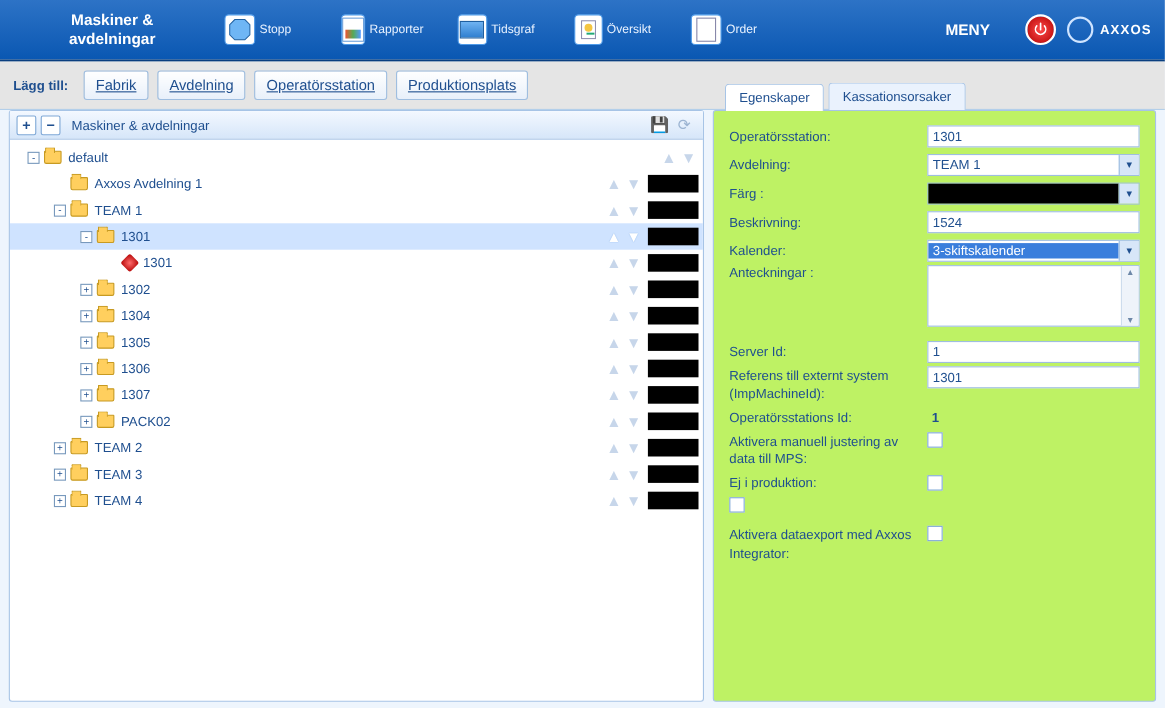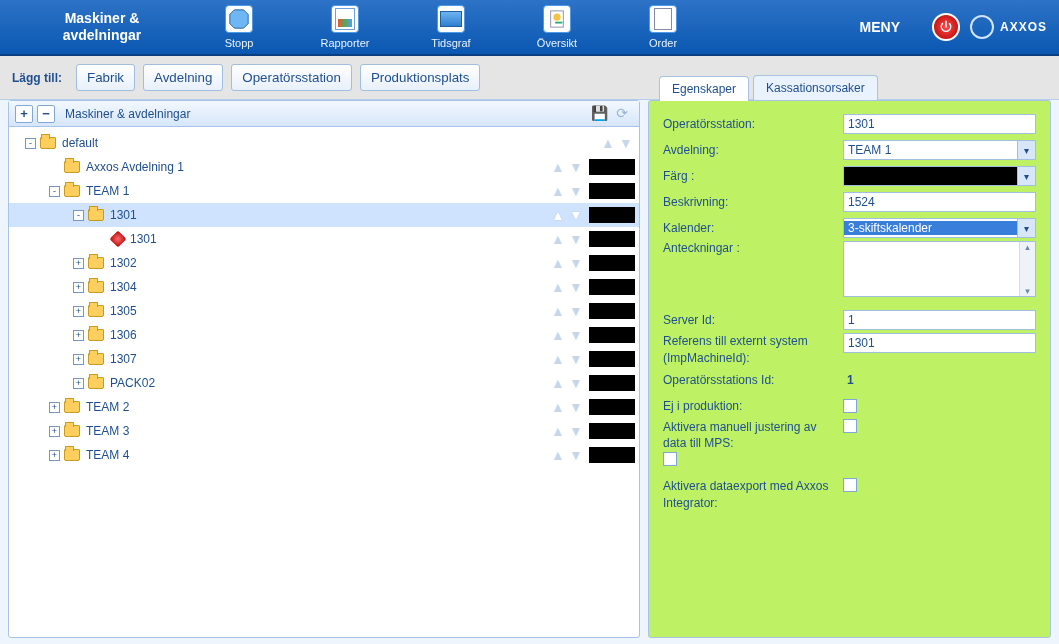--- a/index.html
+++ b/index.html
@@ -24,21 +24,21 @@
   }
   .title-area {
     width: 180px;
     text-align: center;
     font-weight: bold;
     font-size: 14px;
     line-height: 1.2;
   }
   .nav-items { display: flex; gap: 36px; margin-left: 12px; }
   .nav-item {
-    display: flex; flex-direction: column; align-items: center;
+    display: flex; align-items: center;
     font-size: 11px; color: #e8f2ff; cursor: pointer; gap: 4px;
     width: 70px;
   }
   .nav-icon {
     width: 28px; height: 28px; border: 1px solid #4e9ae8;
     border-radius: 4px; background: #fff; display: flex;
     align-items: center; justify-content: center;
   }
   .spacer { flex: 1; }
   .meny-btn {
@@ -63,21 +63,21 @@
   .toolbar {
     display: flex; align-items: center; gap: 8px;
     padding: 8px 12px; background: #e5e5e5;
     border-bottom: 1px solid #b3cfea;
     position: relative;
   }
   .toolbar-lbl { font-weight: bold; color: #1f4f8f; margin-right: 6px; }
   .tbtn {
     background: linear-gradient(#fff, #e8f0fa);
     border: 1px solid #9fbee0; border-radius: 3px;
-    padding: 5px 10px; color: #1f4f8f; cursor: pointer;
+    padding: 5px 10px; color: #1f4f8f; cursor: pointer; text-decoration: underline;
   }
   .content {
     display: flex; height: calc(100% - 56px - 42px);
     padding: 0 8px 8px 8px; gap: 8px;
   }
   .left-panel {
     width: 632px; background: #fff; border: 1px solid #a7c4e6;
     border-radius: 3px; display: flex; flex-direction: column;
   }
   .right-panel {
@@ -467,28 +467,28 @@
         <input class="finput" value="1" style="">
       </div>
       <div class="frow" style="align-items:flex-start;">
         <div class="flabel" style="line-height:1.4">Referens till externt system (ImpMachineId):</div>
         <input class="finput" value="1301" style="">
       </div>
       <div class="frow">
         <div class="flabel">Operatörsstations Id:</div>
         <div class="fval">1</div>
       </div>
-      <div class="frow">
-        <div class="flabel">Ej i produktion:</div>
-        <div class="fcheck"></div>
-      </div>
       <div class="frow" style="align-items:flex-start;">
         <div class="flabel" style="line-height:1.4">Aktivera manuell justering av data till MPS:</div>
         <div class="fcheck"></div>
       </div>
+      <div class="frow">
+        <div class="flabel">Ej i produktion:</div>
+        <div class="fcheck"></div>
+      </div>
       <div class="frow" style="align-items:flex-start;">
         <div class="fcheck"></div>
       </div>
       <div class="frow" style="align-items:flex-start;">
         <div class="flabel" style="line-height:1.4">Aktivera dataexport med Axxos Integrator:</div>
         <div class="fcheck"></div>
       </div>
     </div>
   </div>
 </div>

